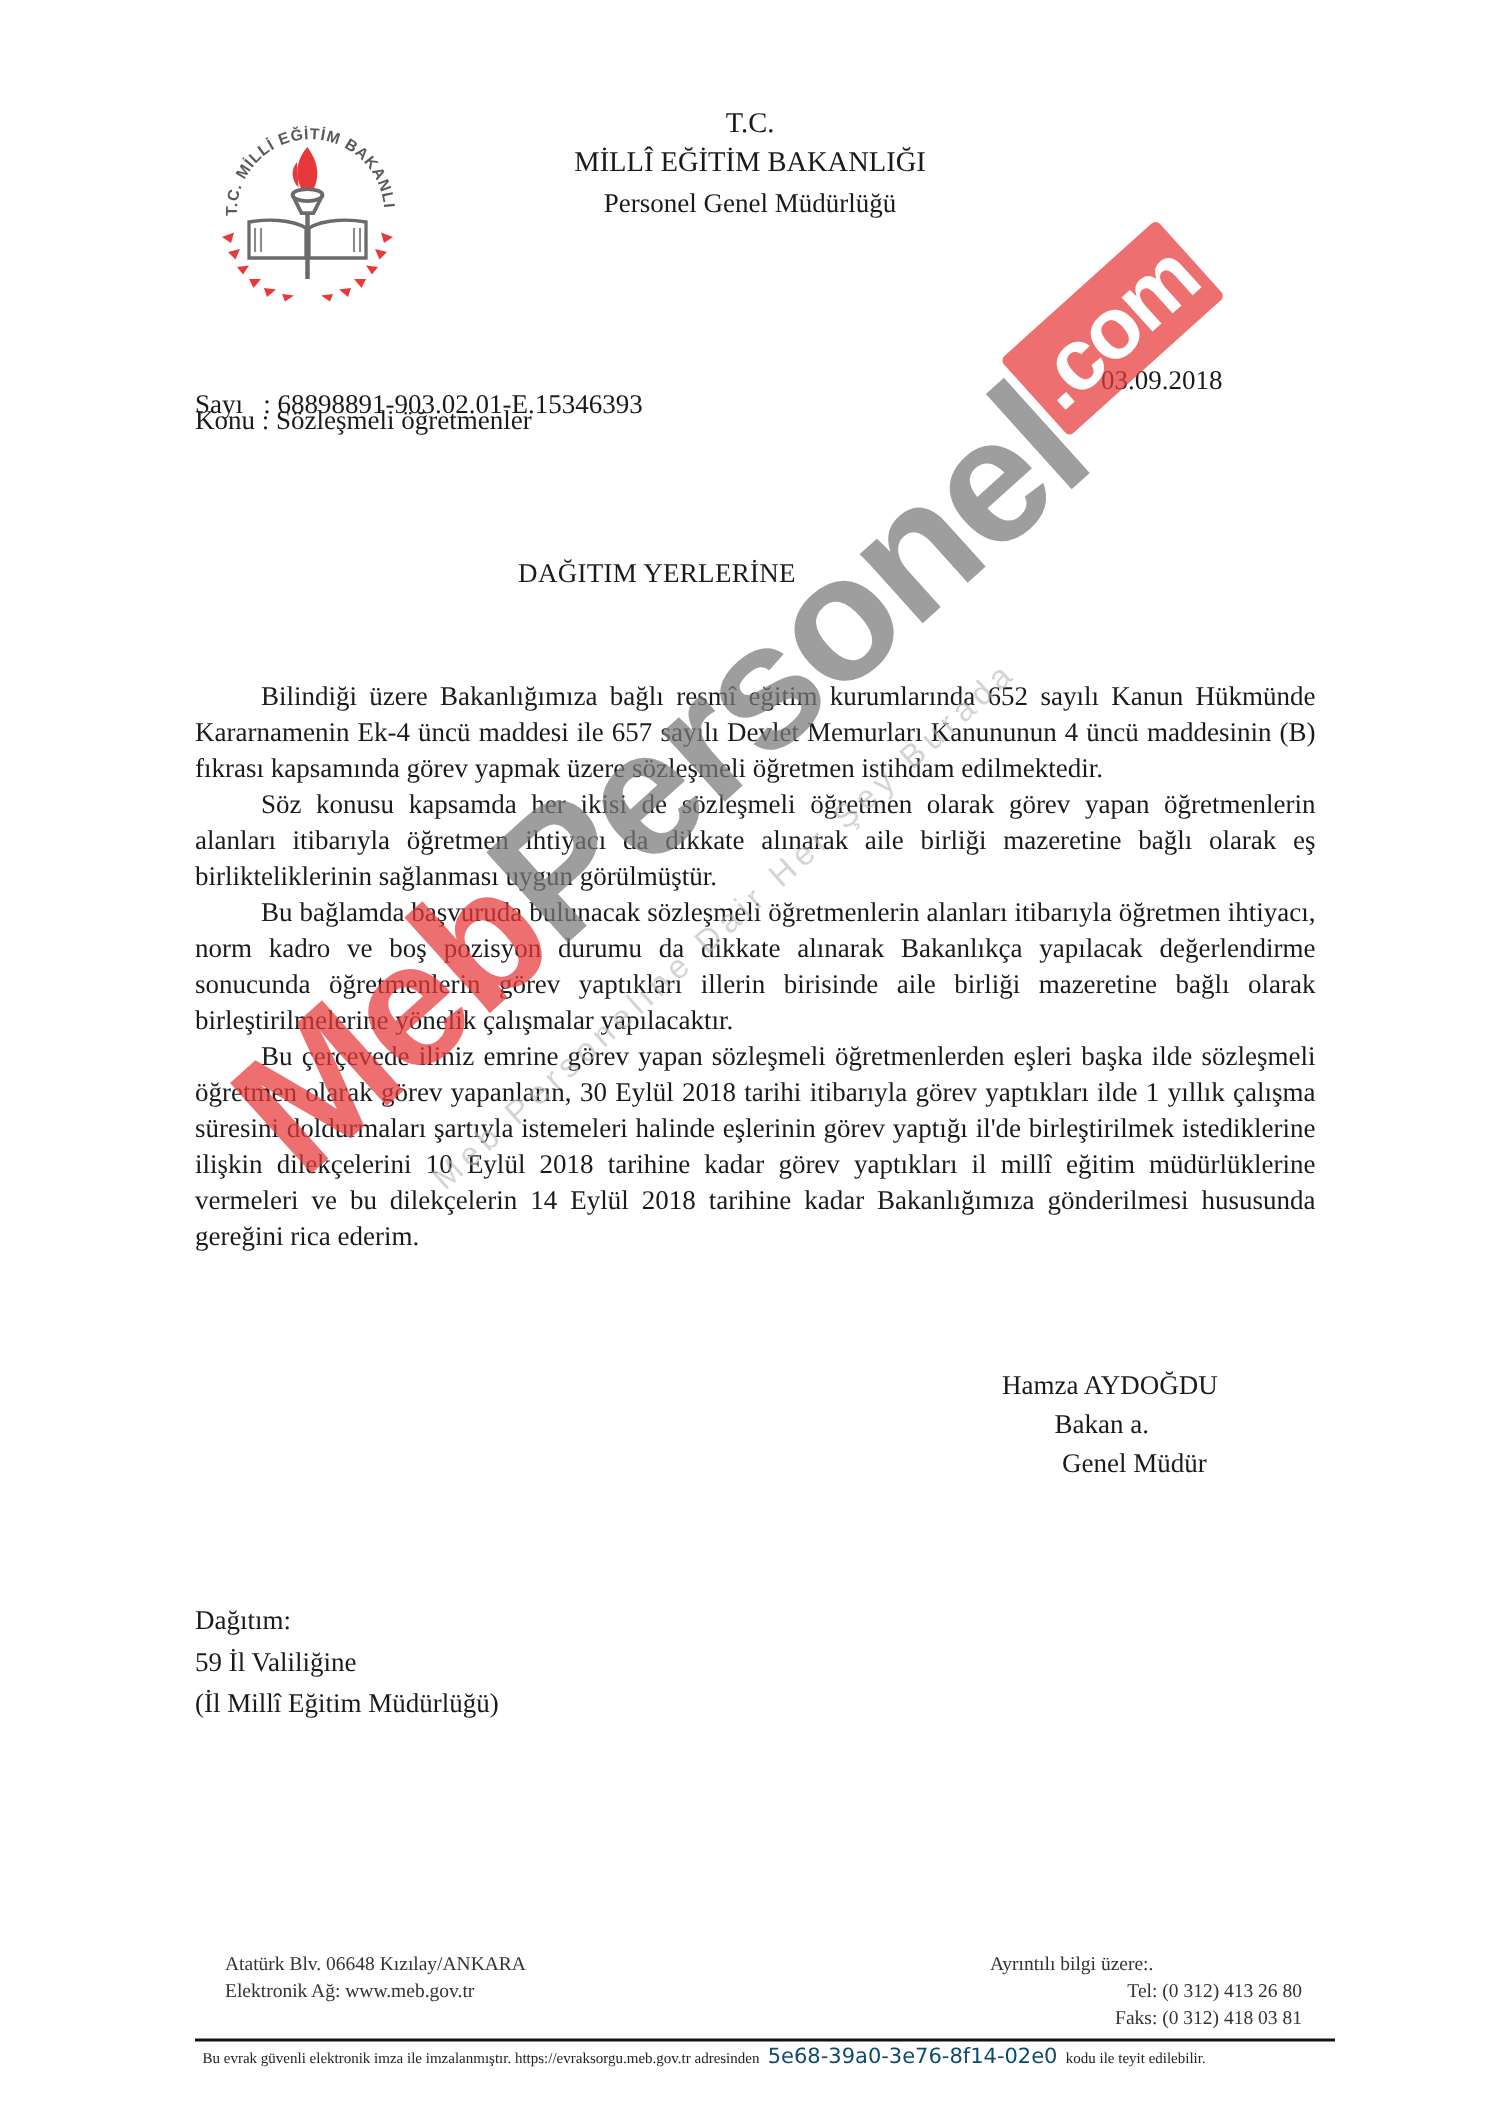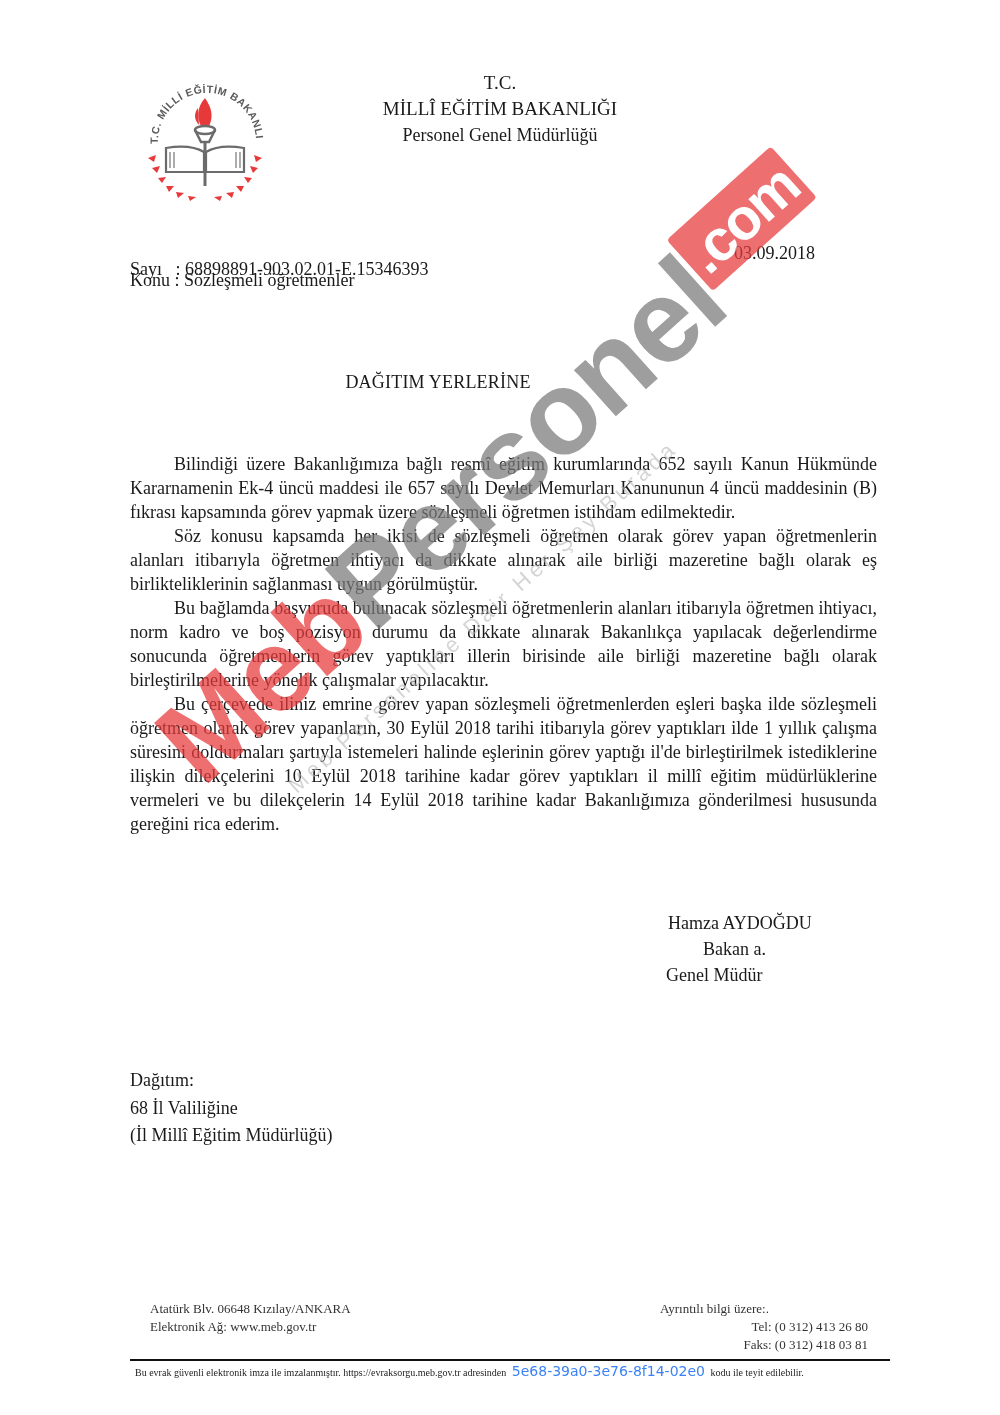--- a/index.html
+++ b/index.html
@@ -11,21 +11,21 @@
   .meta { font-size: 18px; line-height: 27px; }
   .title { left: 0; width: 876px; text-align: center; top: 372px; font-size: 18px; letter-spacing: 0.2px; }
   .body { left: 130px; width: 747px; top: 452px; font-size: 18px; line-height: 24px; text-align: justify; }
   .body p { margin: 0 0 0 0; text-indent: 44px; text-align: justify; }
   .body p + p { margin-top: 0px; }
   .sig { font-size: 18px; line-height: 26.5px; }
   .dist { left: 130px; top: 1067px; font-size: 18px; line-height: 27.5px; }
   .foot { font-size: 13px; line-height: 18px; color: #333; margin-left: 20px; }
   .rule { left: 130px; width: 760px; top: 1359px; height: 2px; background: #111; }
   .verify { left: 135px; top: 1363px; font-size: 10px; white-space: nowrap; color: #222; }
-  .verify .code { font-family: "DejaVu Sans", sans-serif; font-size: 14px; margin: 0 3px; color: #3b82f6; }
+  .verify .code { font-family: "DejaVu Sans", sans-serif; font-size: 14px; margin: 0 3px; color: #0c4a6e; }
   .wm { left: 175px; top: 690px; transform: rotate(-42deg); transform-origin: left center;
         font-family: "Liberation Sans", sans-serif; font-weight: bold; font-size: 118px;
         white-space: nowrap; pointer-events: none; opacity: 0.72; letter-spacing: -2px; }
   .wm .meb { color: #e8393a; }
   .wm .per { color: #7a7a7a; }
   .wm .com { color: #ffffff; background: #e8393a; font-size: 58px; padding: 2px 6px; vertical-align: 42px; border-radius: 4px; }
   .wm-sub { left: 292px; top: 776px; transform: rotate(-42deg); transform-origin: left center;
             font-family: "Liberation Sans", sans-serif; font-size: 22px; color: #b8b8b8;
             white-space: nowrap; letter-spacing: 4px; opacity: 0.6; pointer-events: none; }
 </style>
@@ -86,25 +86,25 @@
 
 <div class="abs body">
   <p>Bilindiği üzere Bakanlığımıza bağlı resmî eğitim kurumlarında 652 sayılı Kanun Hükmünde Kararnamenin Ek-4 üncü maddesi ile 657 sayılı Devlet Memurları Kanununun 4 üncü maddesinin (B) fıkrası kapsamında görev yapmak üzere sözleşmeli öğretmen istihdam edilmektedir.</p>
   <p>Söz konusu kapsamda her ikisi de sözleşmeli öğretmen olarak görev yapan öğretmenlerin alanları itibarıyla öğretmen ihtiyacı da dikkate alınarak aile birliği mazeretine bağlı olarak eş birlikteliklerinin sağlanması uygun görülmüştür.</p>
   <p>Bu bağlamda başvuruda bulunacak sözleşmeli öğretmenlerin alanları itibarıyla öğretmen ihtiyacı, norm kadro ve boş pozisyon durumu da dikkate alınarak Bakanlıkça yapılacak değerlendirme sonucunda öğretmenlerin görev yaptıkları illerin birisinde aile birliği mazeretine bağlı olarak birleştirilmelerine yönelik çalışmalar yapılacaktır.</p>
   <p>Bu çerçevede iliniz emrine görev yapan sözleşmeli öğretmenlerden eşleri başka ilde sözleşmeli öğretmen olarak görev yapanların, 30 Eylül 2018 tarihi itibarıyla görev yaptıkları ilde 1 yıllık çalışma süresini doldurmaları şartıyla istemeleri halinde eşlerinin görev yaptığı il'de birleştirilmek istediklerine ilişkin dilekçelerini 10 Eylül 2018 tarihine kadar görev yaptıkları il millî eğitim müdürlüklerine vermeleri ve bu dilekçelerin 14 Eylül 2018 tarihine kadar Bakanlığımıza gönderilmesi hususunda gereğini rica ederim.</p>
 </div>
 
 <div class="abs sig" style="left:668px; top:910px;">Hamza AYDOĞDU</div>
 <div class="abs sig" style="left:703px; top:936px;">Bakan a.</div>
-<div class="abs sig" style="left:666px; top:962px;">Genel Müdür</div>
+<div class="abs sig" style="left:708px; top:962px;">Genel Müdür</div>
 
 <div class="abs dist">
   <div>Dağıtım:</div>
-  <div>68 İl Valiliğine</div>
+  <div>59 İl Valiliğine</div>
   <div>(İl Millî Eğitim Müdürlüğü)</div>
 </div>
 
 <div class="abs foot" style="left:130px; top:1300px;">Atatürk Blv. 06648 Kızılay/ANKARA</div>
 <div class="abs foot" style="left:130px; top:1318px;">Elektronik Ağ: www.meb.gov.tr</div>
 <div class="abs foot" style="left:640px; top:1300px;">Ayrıntılı bilgi üzere:.</div>
 <div class="abs foot" style="right:132px; top:1318px; text-align:right;">Tel: (0 312) 413 26 80</div>
 <div class="abs foot" style="right:132px; top:1336px; text-align:right;">Faks: (0 312) 418 03 81</div>
 
 <div class="abs rule"></div>

